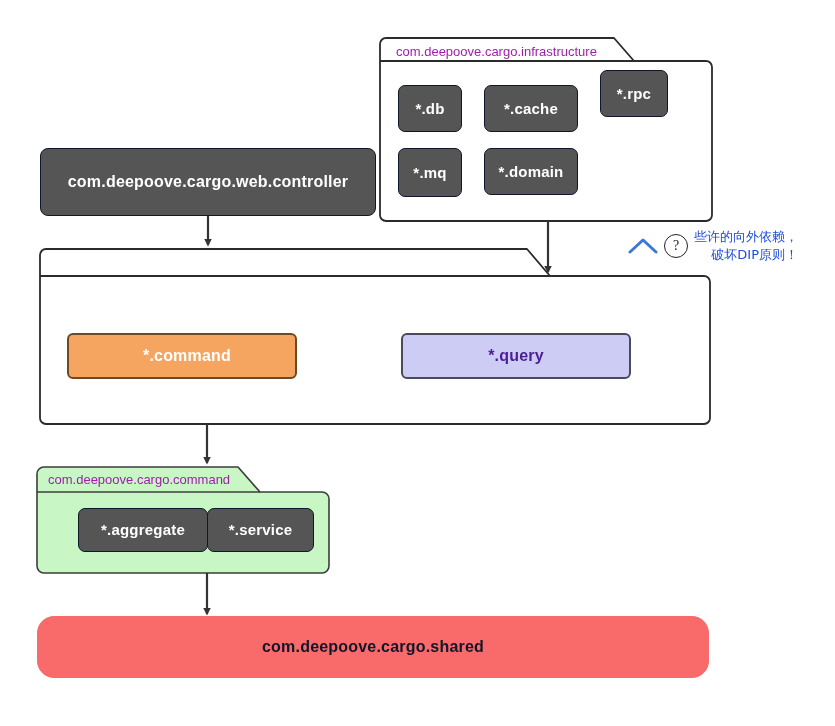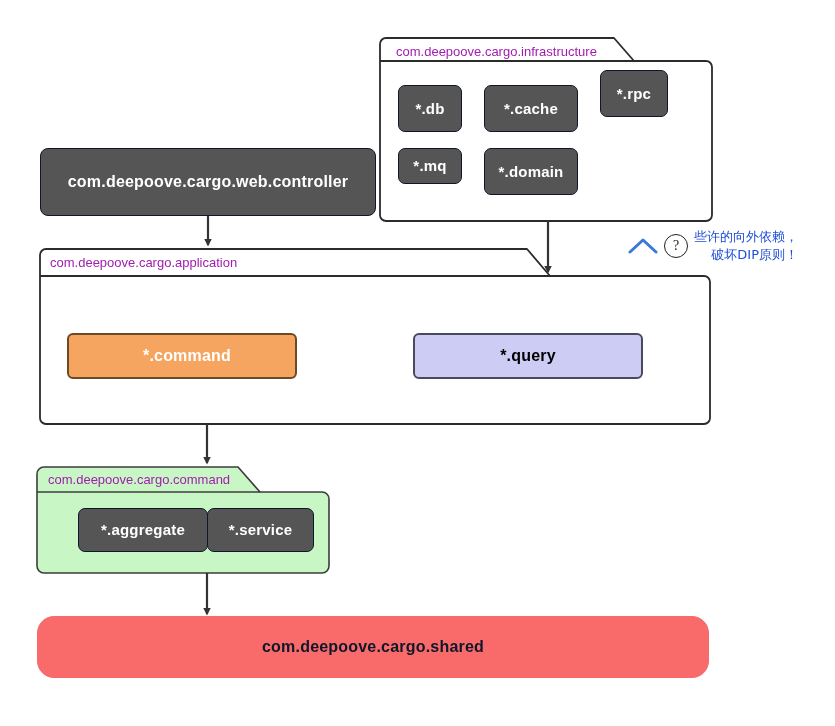--- a/index.html
+++ b/index.html
@@ -60,24 +60,23 @@
   .node.command {
     background: #F5A55F;
     border: 2px solid #6b4a24;
     color: #ffffff;
     font-size: 16px;
     border-radius: 6px;
   }
   .node.query {
     background: #CCCCF5;
     border: 2px solid #4a4a5e;
-    color: #000000;
+    color: #4c1d95;
     font-size: 16px;
     border-radius: 6px;
-    margin-left: 12px;
   }
   .node.shared {
     background: #F96A6A;
     border: 1px solid #F96A6A;
     color: #0f172a;
     font-size: 16px;
     border-radius: 17px;
   }
   
   .pkg-label {
@@ -178,31 +177,30 @@
 
     <line x1="548" y1="221" x2="548" y2="272" stroke="#333333" stroke-width="2.2" marker-end="url(#arrowhead)"></line>
 
     <line x1="207" y1="424" x2="207" y2="463" stroke="#333333" stroke-width="2.2" marker-end="url(#arrowhead)"></line>
 
     <line x1="207" y1="573" x2="207" y2="614" stroke="#333333" stroke-width="2.2" marker-end="url(#arrowhead)"></line>
   </svg>
 
   <div class="pkg-label" style="left:396px; top:45px;">com.deepoove.cargo.infrastructure</div>
 
-  <div class="pkg-label" style="left:50px; top:256px;">com.deepoove.cargo.application</div>
 
   <div class="pkg-label" style="left:48px; top:473px;">com.deepoove.cargo.command</div>
 
   <div class="node dark banner" style="left:40px; top:148px; width:336px; height:68px;">com.deepoove.cargo.web.controller</div>
 
   <div class="node dark small" style="left:398px; top:85px; width:64px; height:47px;">*.db</div>
   <div class="node dark small" style="left:484px; top:85px; width:94px; height:47px;">*.cache</div>
   <div class="node dark small" style="left:600px; top:70px; width:68px; height:47px;">*.rpc</div>
 
-  <div class="node dark small" style="left:398px; top:148px; width:64px; height:36px;">*.mq</div>
+  <div class="node dark small" style="left:398px; top:148px; width:64px; height:49px;">*.mq</div>
   <div class="node dark small" style="left:484px; top:148px; width:94px; height:47px;">*.domain</div>
 
   <div class="node command" style="left:67px; top:333px; width:230px; height:46px;padding-left:10px;">*.command</div>
   <div class="node query" style="left:401px; top:333px; width:230px; height:46px;">*.query</div>
 
   <div class="node dark small" style="left:52px; top:508px; width:130px; height:44px;margin-left:26px;">*.aggregate</div>
   <div class="node dark small" style="left:207px; top:508px; width:107px; height:44px;">*.service</div>
 
   <div class="node shared" style="left:37px; top:616px; width:672px; height:62px;">com.deepoove.cargo.shared</div>
 

